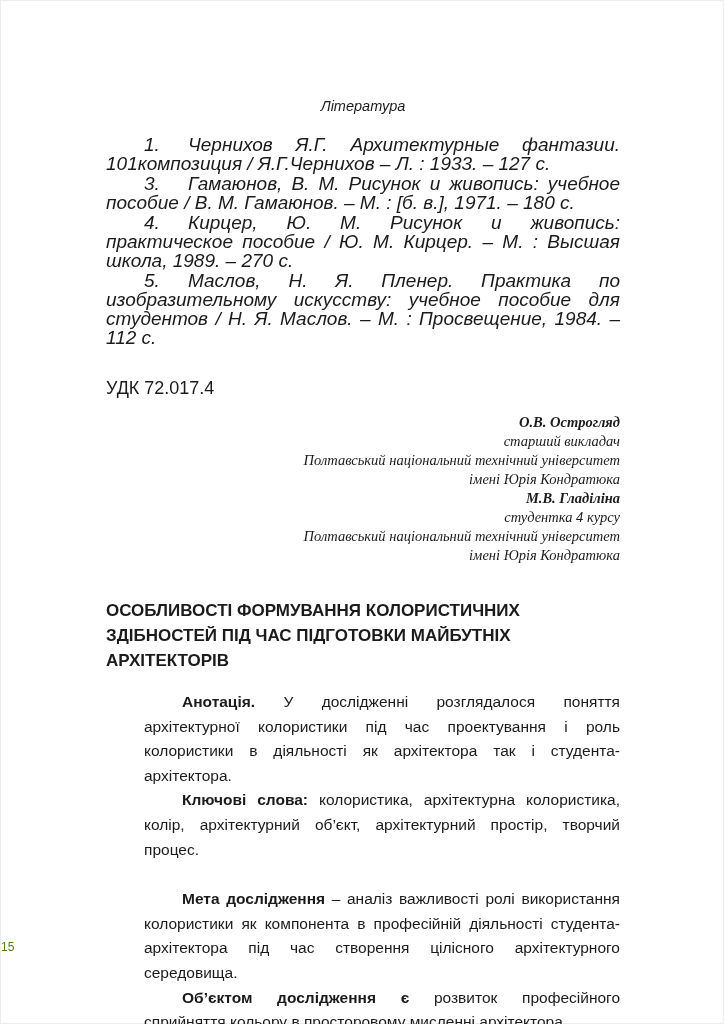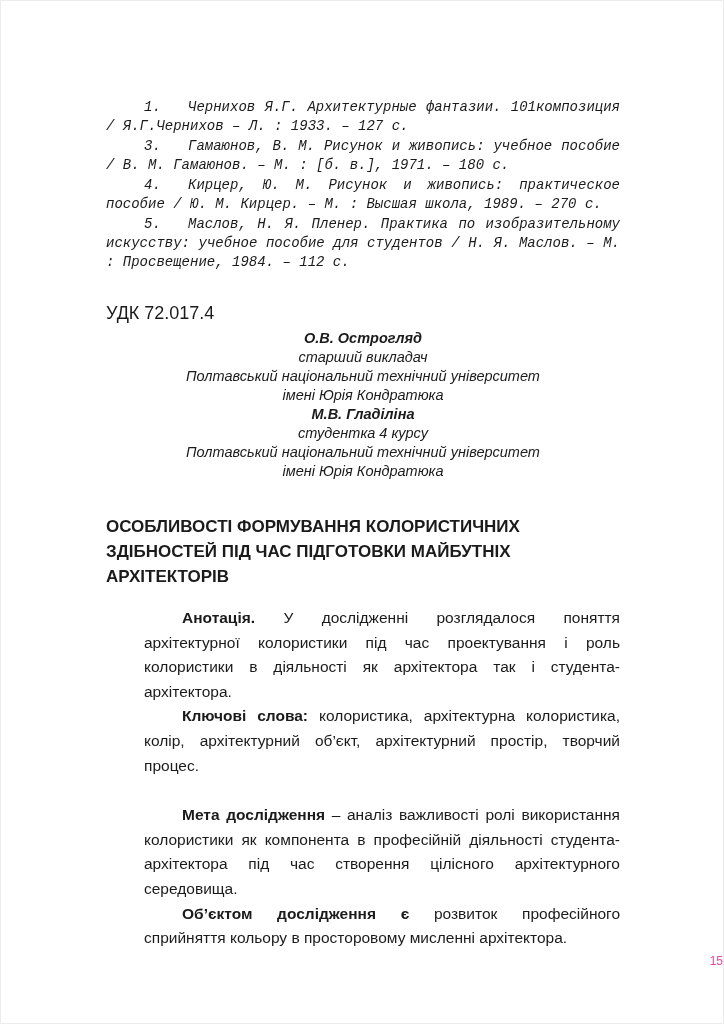--- a/index.html
+++ b/index.html
@@ -27,43 +27,43 @@
     margin: 0 0 21px 0;
     text-align: center;
     font-style: italic;
     font-weight: normal;
     font-size: 14.5px;
   }
 
   .ref {
     margin: 0 0 1px 0;
     font-style: italic;
-    font-size: 14px;
+    font-size: 19px;
     line-height: 19px;
     text-align: justify;
     text-indent: 38px;
-    font-family: Liberation Mono, monospace;
   }
   .ref-num {
     display: inline-block;
     min-width: 44px;
     text-indent: 0;
   }
 
   .udc {
     margin: 31px 0 0 0;
     font-size: 18px;
   }
 
   .authors {
-    margin-top: 5px;
-    text-align: center;
+    margin-top: 14px;
+    text-align: right;
     font-style: italic;
     font-size: 14.5px;
     line-height: 19px;
+    font-family: Liberation Serif, serif;
   }
   .author-name {
     font-weight: bold;
   }
 
   .article-title {
     margin: 33px 0 0 0;
     text-align: left;
     font-weight: bold;
     font-size: 17px;
@@ -83,33 +83,34 @@
   }
   .para .lead {
     font-weight: bold;
   }
   .para.spaced {
     margin-top: 25px;
   }
 
   .page-number {
     position: absolute;
-    bottom: 55px;
+    bottom: 69px;
     left: 0;
     width: 100%;
-    text-align: right;
+    text-align: left;
     font-size: 12px;
-    color: #ec4899;
+    color: #4d7c0f;
   }
 </style>
 </head>
 <body>
 
 <div class="page">
 
+  <h3 class="lit-heading">Література</h3>
 
   <div>
     <p class="ref">
       <span class="ref-num">1.</span><span>Чернихов Я.Г. Архитектурные фантазии. 101композиция / Я.Г.Чернихов – Л. : 1933. – 127 с.</span>
     </p>
     <p class="ref">
       <span class="ref-num">3.</span><span>Гамаюнов, В. М. Рисунок и живопись: учебное пособие / В. М. Гамаюнов. – М. : [б. в.], 1971. – 180 с.</span>
     </p>
     <p class="ref">
       <span class="ref-num">4.</span><span>Кирцер, Ю. М. Рисунок и живопись: практическое пособие / Ю. М. Кирцер. – М. : Высшая школа, 1989. – 270 с.</span>

